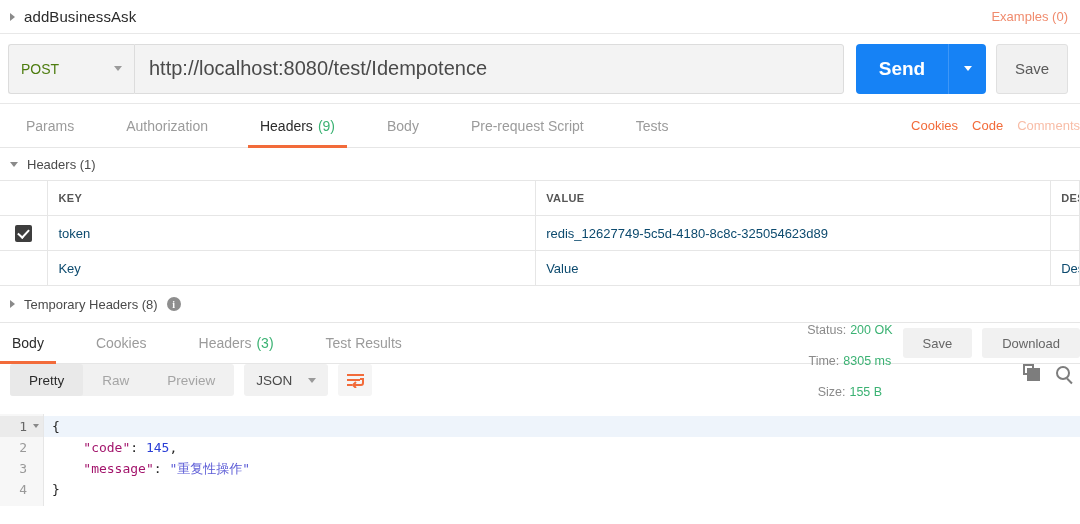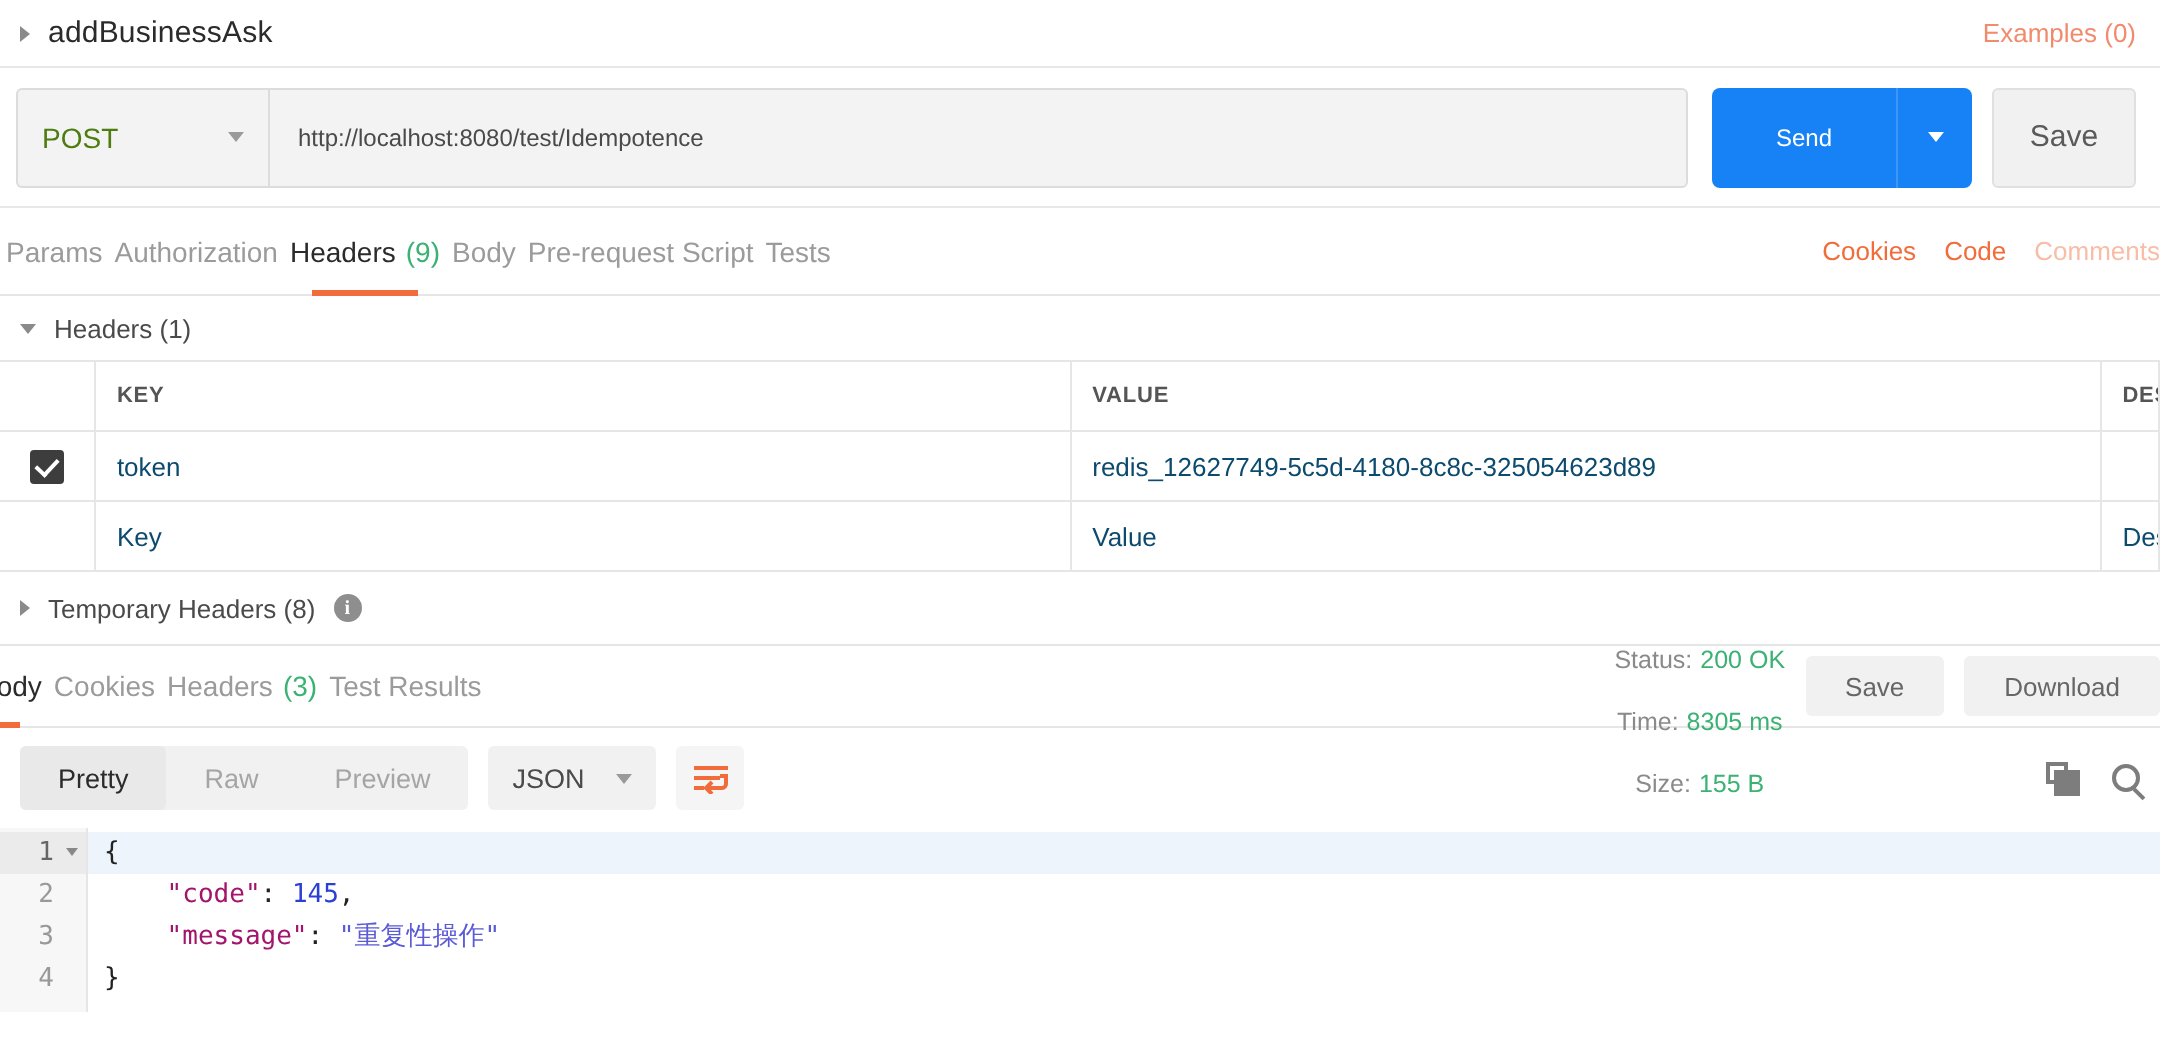--- a/index.html
+++ b/index.html
@@ -51,28 +51,28 @@
   .tri-down {
     width: 0; height: 0;
     border-top: 5px solid #9a9a9a;
     border-left: 4.5px solid transparent;
     border-right: 4.5px solid transparent;
   }
   .url-input {
     flex: 1; height: 50px; background: #f3f3f3;
     border: 1px solid #dcdcdc; border-radius: 0 3px 3px 0;
     display: flex; align-items: center; padding: 0 14px;
-    font-size: 12px; color: #4a4a4a;
+    font-size: 20px; color: #4a4a4a;
   }
   .send-group { display: flex; margin-left: 12px; }
   .send-btn {
     height: 50px; width: 92px; background: #1682f5;
     border-radius: 4px 0 0 4px;
     display: flex; align-items: center; justify-content: center;
-    color: #fff; font-size: 12px; font-weight: normal;
+    color: #fff; font-size: 19px; font-weight: bold;
   }
   .send-caret {
     height: 50px; width: 38px; background: #1682f5;
     border-radius: 0 4px 4px 0; border-left: 1px solid #3e97f7;
     display: flex; align-items: center; justify-content: center;
   }
   .send-caret .tri-down { border-top-color: #ffffff; }
   .save-btn {
     height: 50px; min-width: 72px; margin-left: 10px;
     background: #f1f1f1; border: 1px solid #e0e0e0; border-radius: 3px;
@@ -80,21 +80,21 @@
     font-size: 15px; color: #5a5a5a; padding: 0 14px;
   }
 
   
   .reqtabs {
     height: 44px; display: flex; align-items: stretch;
     border-bottom: 1px solid #e6e6e6; background: #fff;
     padding-left: 0;
   }
   .rtab {
-    display: flex; align-items: center; padding: 0 3px;
+    display: flex; align-items: center; padding: 0 26px;
     font-size: 14px; color: #9b9b9b; position: relative;
   }
   .rtab.active { color: #2b2b2b; }
   .rtab.active::after {
     content: ""; position: absolute; left: 14px; right: 14px; bottom: -1px;
     height: 3px; background: #f26b3a;
   }
   .cnt-green { color: #3bb273; margin-left: 5px; }
   .right-links { display: flex; align-items: center; gap: 14px; padding-right: 0; }
   .rlink { font-size: 13px; color: #f26b3a; }
@@ -156,21 +156,21 @@
   .stat-label { color: #8a8a8a; }
   .stat-val { color: #3bb273; margin-left: 4px; }
   .resp-btn {
     height: 30px; background: #f1f1f1; border-radius: 3px;
     display: flex; align-items: center; justify-content: center;
     padding: 0 20px; font-size: 13px; color: #666; margin-left: 10px;
     white-space: nowrap;
   }
 
   
-  .fmtbar { height: 50px; display: flex; align-items: center; padding: 0 10px; gap: 10px; }
+  .fmtbar { height: 50px; display: flex; align-items: flex-start; padding: 0 10px; gap: 10px; }
   .seg {
     height: 32px; background: #f1f1f1; border-radius: 3px;
     display: flex; align-items: stretch;
   }
   .seg .s {
     display: flex; align-items: center; padding: 0 19px;
     font-size: 13.5px; color: #a5a5a5;
   }
   .seg .s.active { color: #2b2b2b; background: #e9e9e9; border-radius: 3px; }
   .json-sel {

